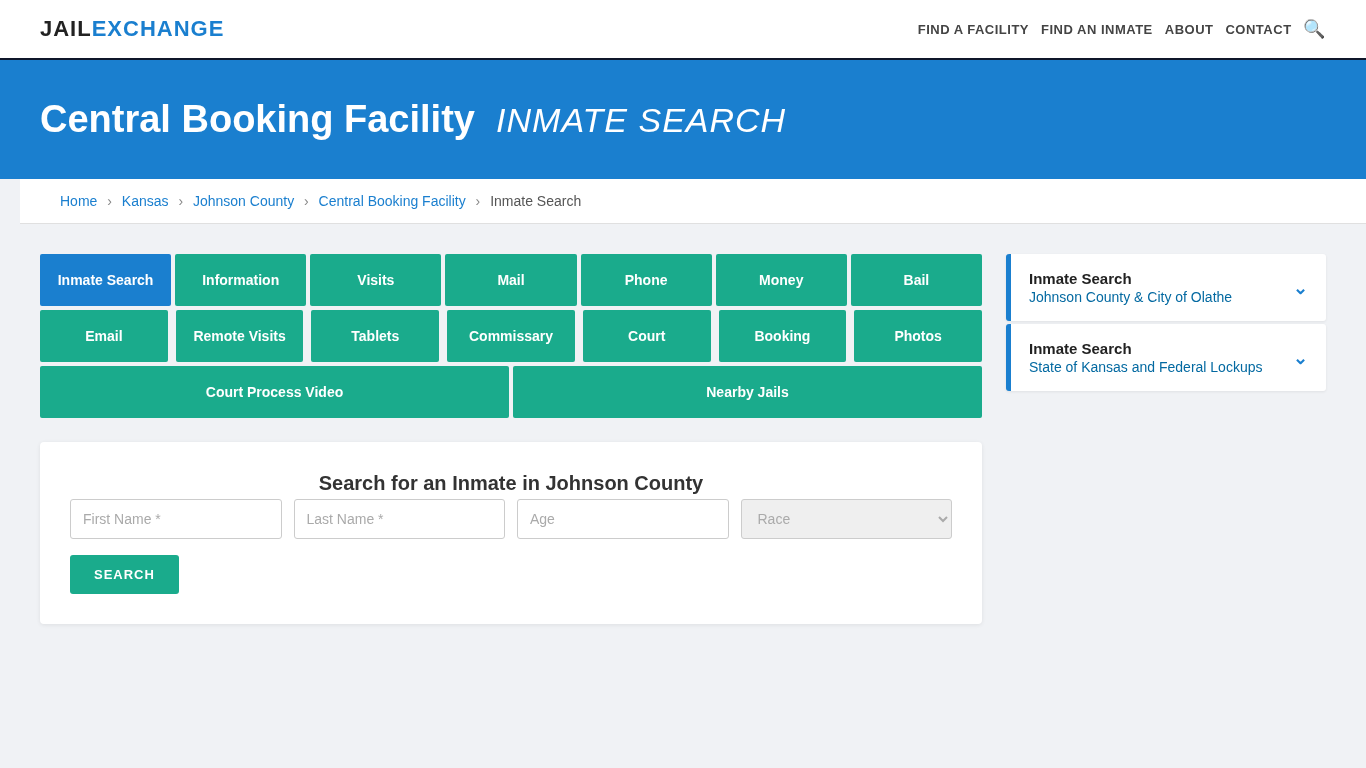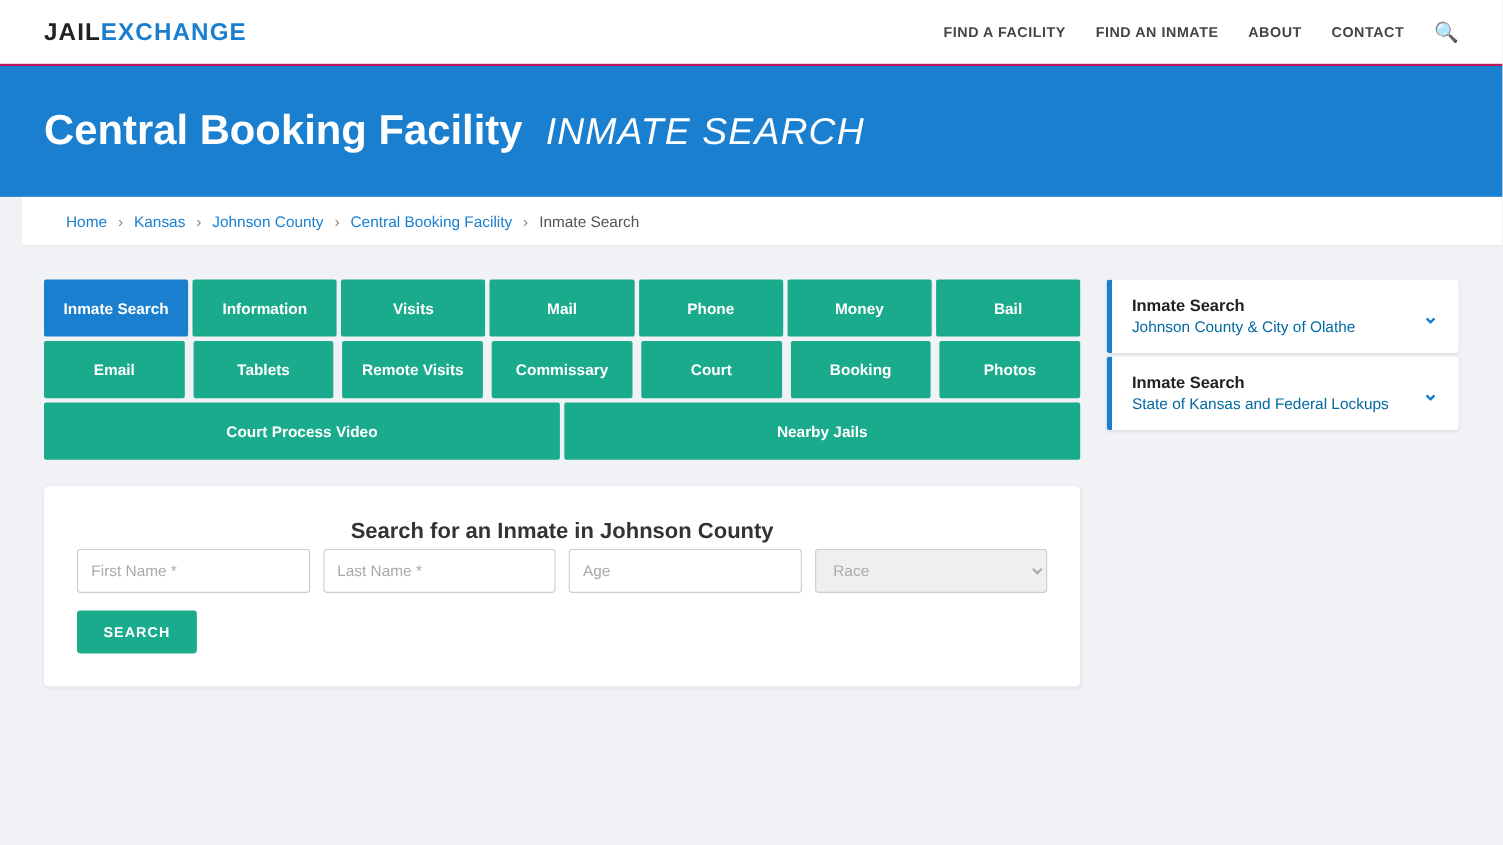--- a/index.html
+++ b/index.html
@@ -1,41 +1,41 @@
 <!DOCTYPE html>
 <html><head>
   <meta charset="utf-8">
   <style>
     * { box-sizing: border-box; margin: 0; padding: 0; }
     body { font-family: Arial, sans-serif; background: #f0f2f5; color: #333; }
 
     
     .navbar {
       background: #fff;
-      border-bottom: 2px solid #be185d;
+      border-bottom: 2px solid #0f172a;
       display: flex;
       align-items: center;
       justify-content: space-between;
       padding: 0 40px;
       height: 60px;
       text-align: center;
     }
     .navbar-logo {
       font-size: 22px;
       font-weight: 900;
       letter-spacing: 1px;
       color: #222;
       text-transform: uppercase;
     }
     .navbar-logo span.jail { color: #222; }
     .navbar-logo span.exchange { color: #1a7fcf; }
     .navbar-nav {
       display: flex;
       align-items: center;
-      gap: 27px;
+      gap: 12px;
     }
     .navbar-nav a {
       text-decoration: none;
       font-size: 13px;
       font-weight: 700;
       color: #444;
       letter-spacing: 0.5px;
       text-transform: uppercase;
     }
     .search-icon {
@@ -263,22 +263,22 @@
       <button class="tab-btn">Information</button>
       <button class="tab-btn">Visits</button>
       <button class="tab-btn">Mail</button>
       <button class="tab-btn">Phone</button>
       <button class="tab-btn">Money</button>
       <button class="tab-btn">Bail</button>
     </div>
 
     <div class="tabs-row2">
       <button class="tab-btn">Email</button>
+      <button class="tab-btn">Remote Visits</button>
       <button class="tab-btn">Tablets</button>
-      <button class="tab-btn">Remote Visits</button>
       <button class="tab-btn">Commissary</button>
       <button class="tab-btn">Court</button>
       <button class="tab-btn">Booking</button>
       <button class="tab-btn">Photos</button>
     </div>
 
     <div class="tabs-row3">
       <button class="tab-btn wide">Court Process Video</button>
       <button class="tab-btn wide">Nearby Jails</button>
     </div>

